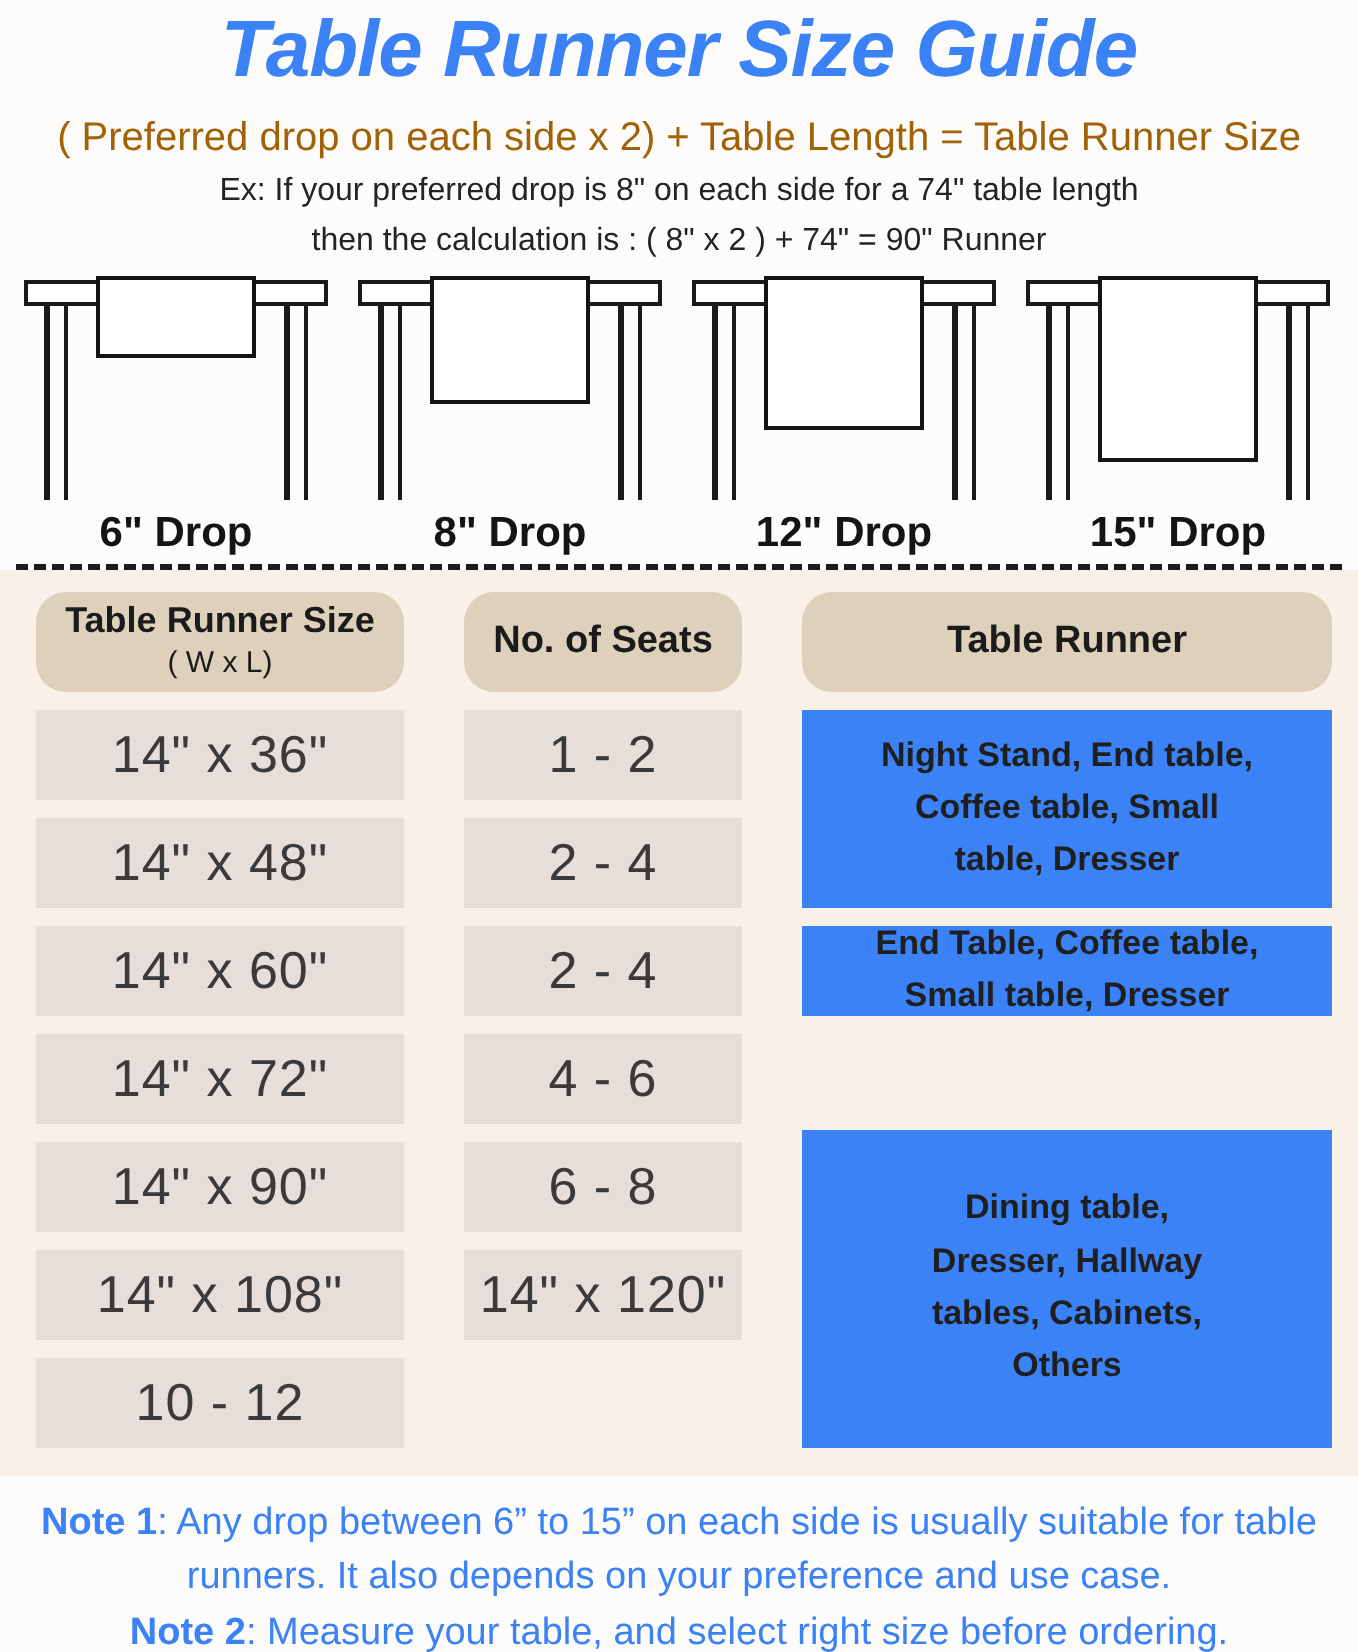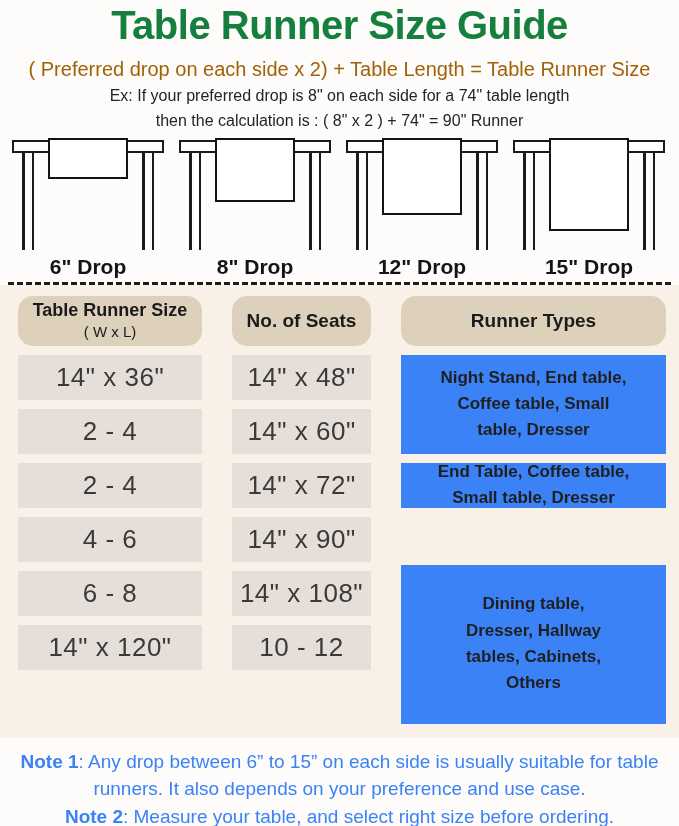--- a/index.html
+++ b/index.html
@@ -8,21 +8,21 @@
     font-family:"Liberation Sans", sans-serif;
     background:#fdfcfa;
     color:#1d1d1d;
     width:679px; height:826px; overflow:hidden;
   }
 
   
   .top-section { background:#fdfcfa; padding-top:2px; }
   .title {
     text-align:center; font-size:40px; font-weight:700;
-    letter-spacing:-0.5px; color:#15803d; line-height:1.15;
+    letter-spacing:-0.5px; color:#3b82f6; line-height:1.15;font-style:italic;
   }
   .formula {
     text-align:center; font-size:20px; color:#a16207;
     margin-top:6px; line-height:1.5; white-space:nowrap;
   }
   .example-line {
     text-align:center; font-size:16px; color:#242424; line-height:1.55;
   }
 
   
@@ -159,23 +159,24 @@
   <div class="dashed-separator"></div>
 </div>
 
 <div class="table-band">
   <div class="size-grid">
     <div class="cell head-cell">
       <div class="head-main">Table Runner Size</div>
       <div class="head-sub">( W x L)</div>
     </div>
     <div class="cell head-cell head-lg">No. of Seats</div>
-    <div class="cell head-cell head-lg">Runner Types</div>
+    <div class="cell head-cell head-lg">Table Runner</div>
 
     <div class="cell data-cell">14" x 36"</div>
+    <div class="cell data-cell">1 - 2</div>
     <div class="cell type-cell span-r1-2">Night Stand, End table,
 Coffee table, Small
 table, Dresser</div>
 
     <div class="cell data-cell">14" x 48"</div>
     <div class="cell data-cell">2 - 4</div>
 
     <div class="cell data-cell">14" x 60"</div>
     <div class="cell data-cell">2 - 4</div>
     <div class="cell type-cell span-r3">End Table, Coffee table,

